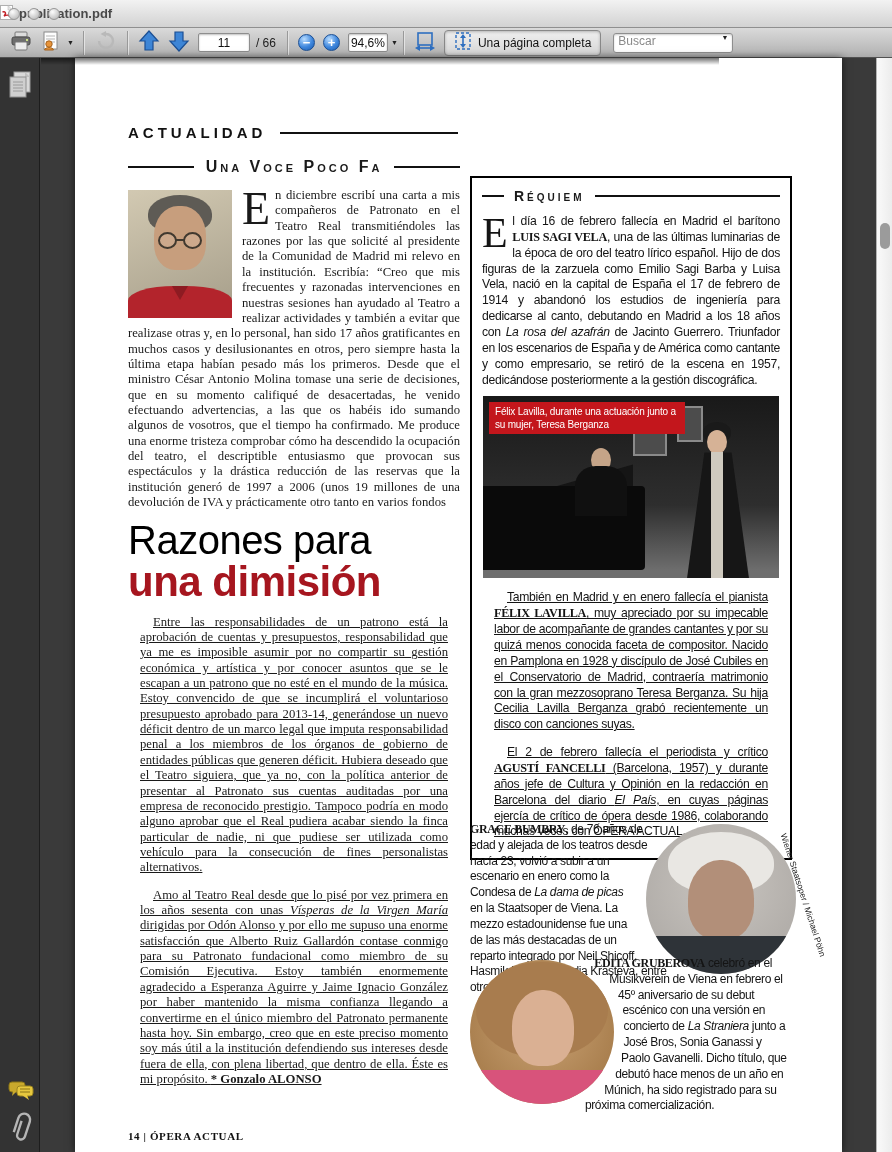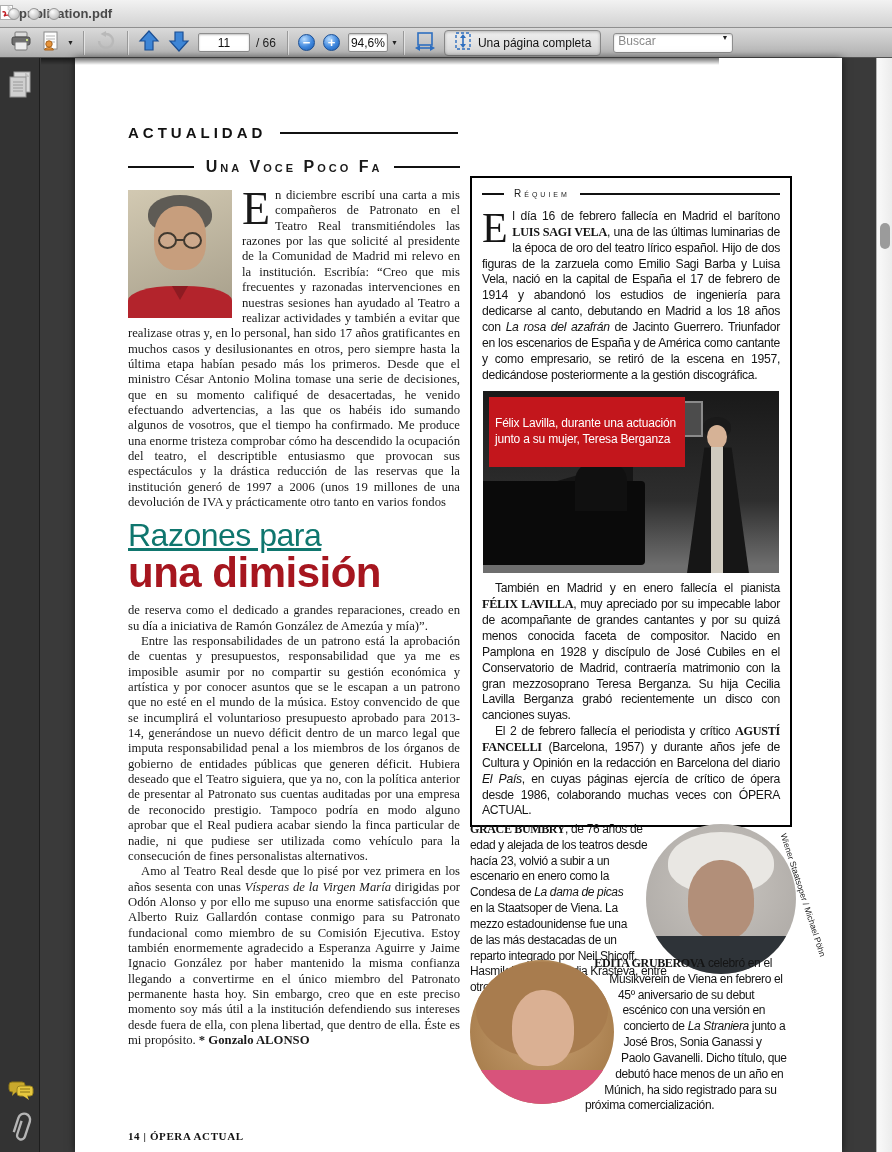--- a/index.html
+++ b/index.html
@@ -68,47 +68,47 @@
   .portrait .hair { position:absolute; left:20px; top:5px; width:64px; height:38px; background:#5e5b55; border-radius:50% 50% 42% 42%; }
   .portrait .face { position:absolute; left:26px; top:16px; width:52px; height:64px; background:#c79e7d; border-radius:46% 46% 40% 40%; }
   .portrait .gl { position:absolute; width:19px; height:17px; border:2px solid #41392f; border-radius:50%; top:42px; background:rgba(255,255,255,.12); }
   .portrait .gl.l { left:30px; } .portrait .gl.r { left:55px; }
   .portrait .bridge { position:absolute; left:47px; top:49px; width:10px; height:2px; background:#41392f; }
   .portrait .shirt { position:absolute; left:0; bottom:0; width:100%; height:32px; background:#b3242c; border-radius:45% 45% 0 0; }
   .portrait .collar { position:absolute; left:44px; bottom:18px; width:16px; height:14px; background:#8d1b22;
     clip-path:polygon(50% 100%,0 0,100% 0); }
   .dropcap { float:left; font-family:"Liberation Serif",serif; font-size:46px; line-height:37px; padding:2px 5px 0 0; }
   .headline { margin:8px 0 9px 0; font-family:"Liberation Sans",sans-serif; letter-spacing:-0.5px; }
-  .headline .l1 { font-size:32px; color:#0f766e; line-height:1.05; font-weight:400;text-decoration:underline; }
+  .headline .l1 { font-size:40px; color:#000000; line-height:1.05; font-weight:400; }
   .headline .l2 { font-size:42px; line-height:1.0; font-weight:700; }
-  .ppar { margin:0; }
+  .ppar { margin:12px;text-decoration:underline; }
   .indent { text-indent:13px; }
 
   .reqbox { position:absolute; left:395px; top:118px; width:322px; min-height:633px;
     border:2px solid #000; padding:8px 10px 6px 10px; }
   .condbody { font-size:12.2px; line-height:1.3; letter-spacing:-0.3px; text-align:justify; color:#141414; }
   .req-title { display:flex; align-items:center; gap:10px; margin:2px 0 10px 0; }
-  .req-title .t { font-variant:small-caps; font-weight:normal; font-size:10px; letter-spacing:3px; }
+  .req-title .t { font-variant:small-caps; font-weight:bold; font-size:14px; letter-spacing:3px; }
   .req-drop { float:left; font-family:"Liberation Serif",serif; font-size:42px; line-height:34px; padding:2px 5px 0 0; }
 
   .bwphoto { position:relative; width:296px; height:182px; margin:8px auto 8px auto; overflow:hidden;
     background:linear-gradient(#191919,#2e2e2e 60%,#6e6e6e 96%); }
   .frame { position:absolute; background:#4c4c4c; border:2px solid #8a8a8a; }
   .piano { position:absolute; left:-8px; bottom:8px; width:170px; height:84px; background:#0a0a0a; border-radius:4px; }
   .pianolid { position:absolute; left:30px; bottom:80px; width:120px; height:34px; background:#151515;
     clip-path:polygon(0 100%,100% 100%,100% 0); }
   .man-head { position:absolute; left:108px; top:52px; width:20px; height:24px; background:#c5a488; border-radius:50%; }
   .man-body { position:absolute; left:92px; top:70px; width:52px; height:50px; background:#101010; border-radius:40% 40% 0 0; }
   .woman-head { position:absolute; left:224px; top:34px; width:20px; height:24px; background:#d6b296; border-radius:50%; }
   .woman-hair { position:absolute; left:220px; top:26px; width:28px; height:20px; background:#1a1a1a; border-radius:50% 50% 40% 40%; }
   .gown { position:absolute; left:204px; top:56px; width:62px; height:126px; background:#161616;
     clip-path:polygon(28% 0,72% 0,100% 100%,0 100%); }
   .gown-trim { position:absolute; left:228px; top:56px; width:12px; height:126px; background:#cfcabf; }
-  .photocap { position:absolute; left:6px; top:6px; width:196px; padding:19px 6px; color:#fff;
-    font-size:12px; line-height:1.3; letter-spacing:-0.2px; text-align:left; }
+  .photocap { position:absolute; left:6px; top:6px; width:196px; padding:3px 6px; color:#fff;
+    font-size:10px; line-height:1.3; letter-spacing:-0.2px; text-align:left; }
 
   .newsgrace { position:absolute; left:395px; top:764px; width:326px; }
   .newsedita { position:absolute; left:395px; top:898px; width:322px; }
   .newstxt { font-size:12px; line-height:1.32; letter-spacing:-0.35px; text-align:left; color:#141414; }
   .circphoto { position:relative; border-radius:50%; overflow:hidden; }
   .grace-ph { float:right; width:150px; height:150px; margin:2px 0 4px 8px; shape-outside:circle(50%);
     background:radial-gradient(circle at 50% 40%, #c9c5c0,#a8a4a0); }
   .grace-hair { position:absolute; left:22px; top:8px; width:106px; height:62px; background:#e9e7e3; border-radius:50% 50% 45% 45%; }
   .grace-face { position:absolute; left:42px; top:36px; width:66px; height:80px; background:#b28f79; border-radius:48% 48% 42% 42%; }
   .grace-top { position:absolute; left:0; bottom:0; width:100%; height:38px; background:#2e3338; }
@@ -288,21 +288,20 @@
           <div class="gl r"></div>
           <div class="bridge"></div>
           <div class="shirt"></div>
           <div class="collar"></div>
         </div>
         <span class="dropcap">E</span><span>n diciembre escribí una carta a mis compañeros de Patronato en el Teatro Real transmitiéndoles las razones por las que solicité al presidente de la Comunidad de Madrid mi relevo en la institución. Escribía: “Creo que mis frecuentes y razonadas intervenciones en nuestras sesiones han ayudado al Teatro a realizar actividades y también a evitar que realizase otras y, en lo personal, han sido 17 años gratificantes en muchos casos y desilusionantes en otros, pero siempre hasta la última etapa habían pesado más los primeros. Desde que el ministro César Antonio Molina tomase una serie de decisiones, que en su momento califiqué de desacertadas, he venido efectuando advertencias, a las que os habéis ido sumando algunos de vosotros, que el tiempo ha confirmado. Me produce una enorme tristeza comprobar cómo ha descendido la ocupación del teatro, el descriptible entusiasmo que provocan sus espectáculos y la drástica reducción de las reservas que la institución generó de 1997 a 2006 (unos 19 millones de una devolución de IVA y prácticamente otro tanto en varios fondos</span>
         <div class="headline">
           <div class="l1">Razones para</div>
           <div class="l2" style="color: rgb(166, 22, 31);">una dimisión</div>
         </div>
-        <p class="ppar">de reserva como el dedicado a grandes reparaciones, creado en su día a iniciativa de Ramón González de Amezúa y mía)”.</p>
         <p class="ppar indent">Entre las responsabilidades de un patrono está la aprobación de cuentas y presupuestos, responsabilidad que ya me es imposible asumir por no compartir su gestión económica y artística y por conocer asuntos que se le escapan a un patrono que no esté en el mundo de la música. Estoy convencido de que se incumplirá el voluntarioso presupuesto aprobado para 2013-14, generándose un nuevo déficit dentro de un marco legal que imputa responsabilidad penal a los miembros de los órganos de gobierno de entidades públicas que generen déficit. Hubiera deseado que el Teatro siguiera, que ya no, con la política anterior de presentar al Patronato sus cuentas auditadas por una empresa de reconocido prestigio. Tampoco podría en modo alguno aprobar que el Real pudiera acabar siendo la finca particular de nadie, ni que pudiese ser utilizada como vehículo para la consecución de fines personalistas alternativos.</p>
         <p class="ppar indent"><span>Amo al Teatro Real desde que lo pisé por vez primera en los años sesenta con unas </span><span style="font-style: italic;">Vísperas de la Virgen María</span><span> dirigidas por Odón Alonso y por ello me supuso una enorme satisfacción que Alberto Ruiz Gallardón contase conmigo para su Patronato fundacional como miembro de su Comisión Ejecutiva. Estoy también enormemente agradecido a Esperanza Aguirre y Jaime Ignacio González por haber mantenido la misma confianza llegando a convertirme en el único miembro del Patronato permanente hasta hoy. Sin embargo, creo que en este preciso momento soy más útil a la institución defendiendo sus intereses desde fuera de ella, con plena libertad, que dentro de ella. Éste es mi propósito.  </span><span style="font-weight: bold;">* Gonzalo ALONSO</span></p>
       </div>
     </div>
 
     <div class="reqbox">
       <div class="req-title">
         <div class="rule fixed" style="width:22px;"></div>
         <span class="t">Réquiem</span>
         <div class="rule"></div>

